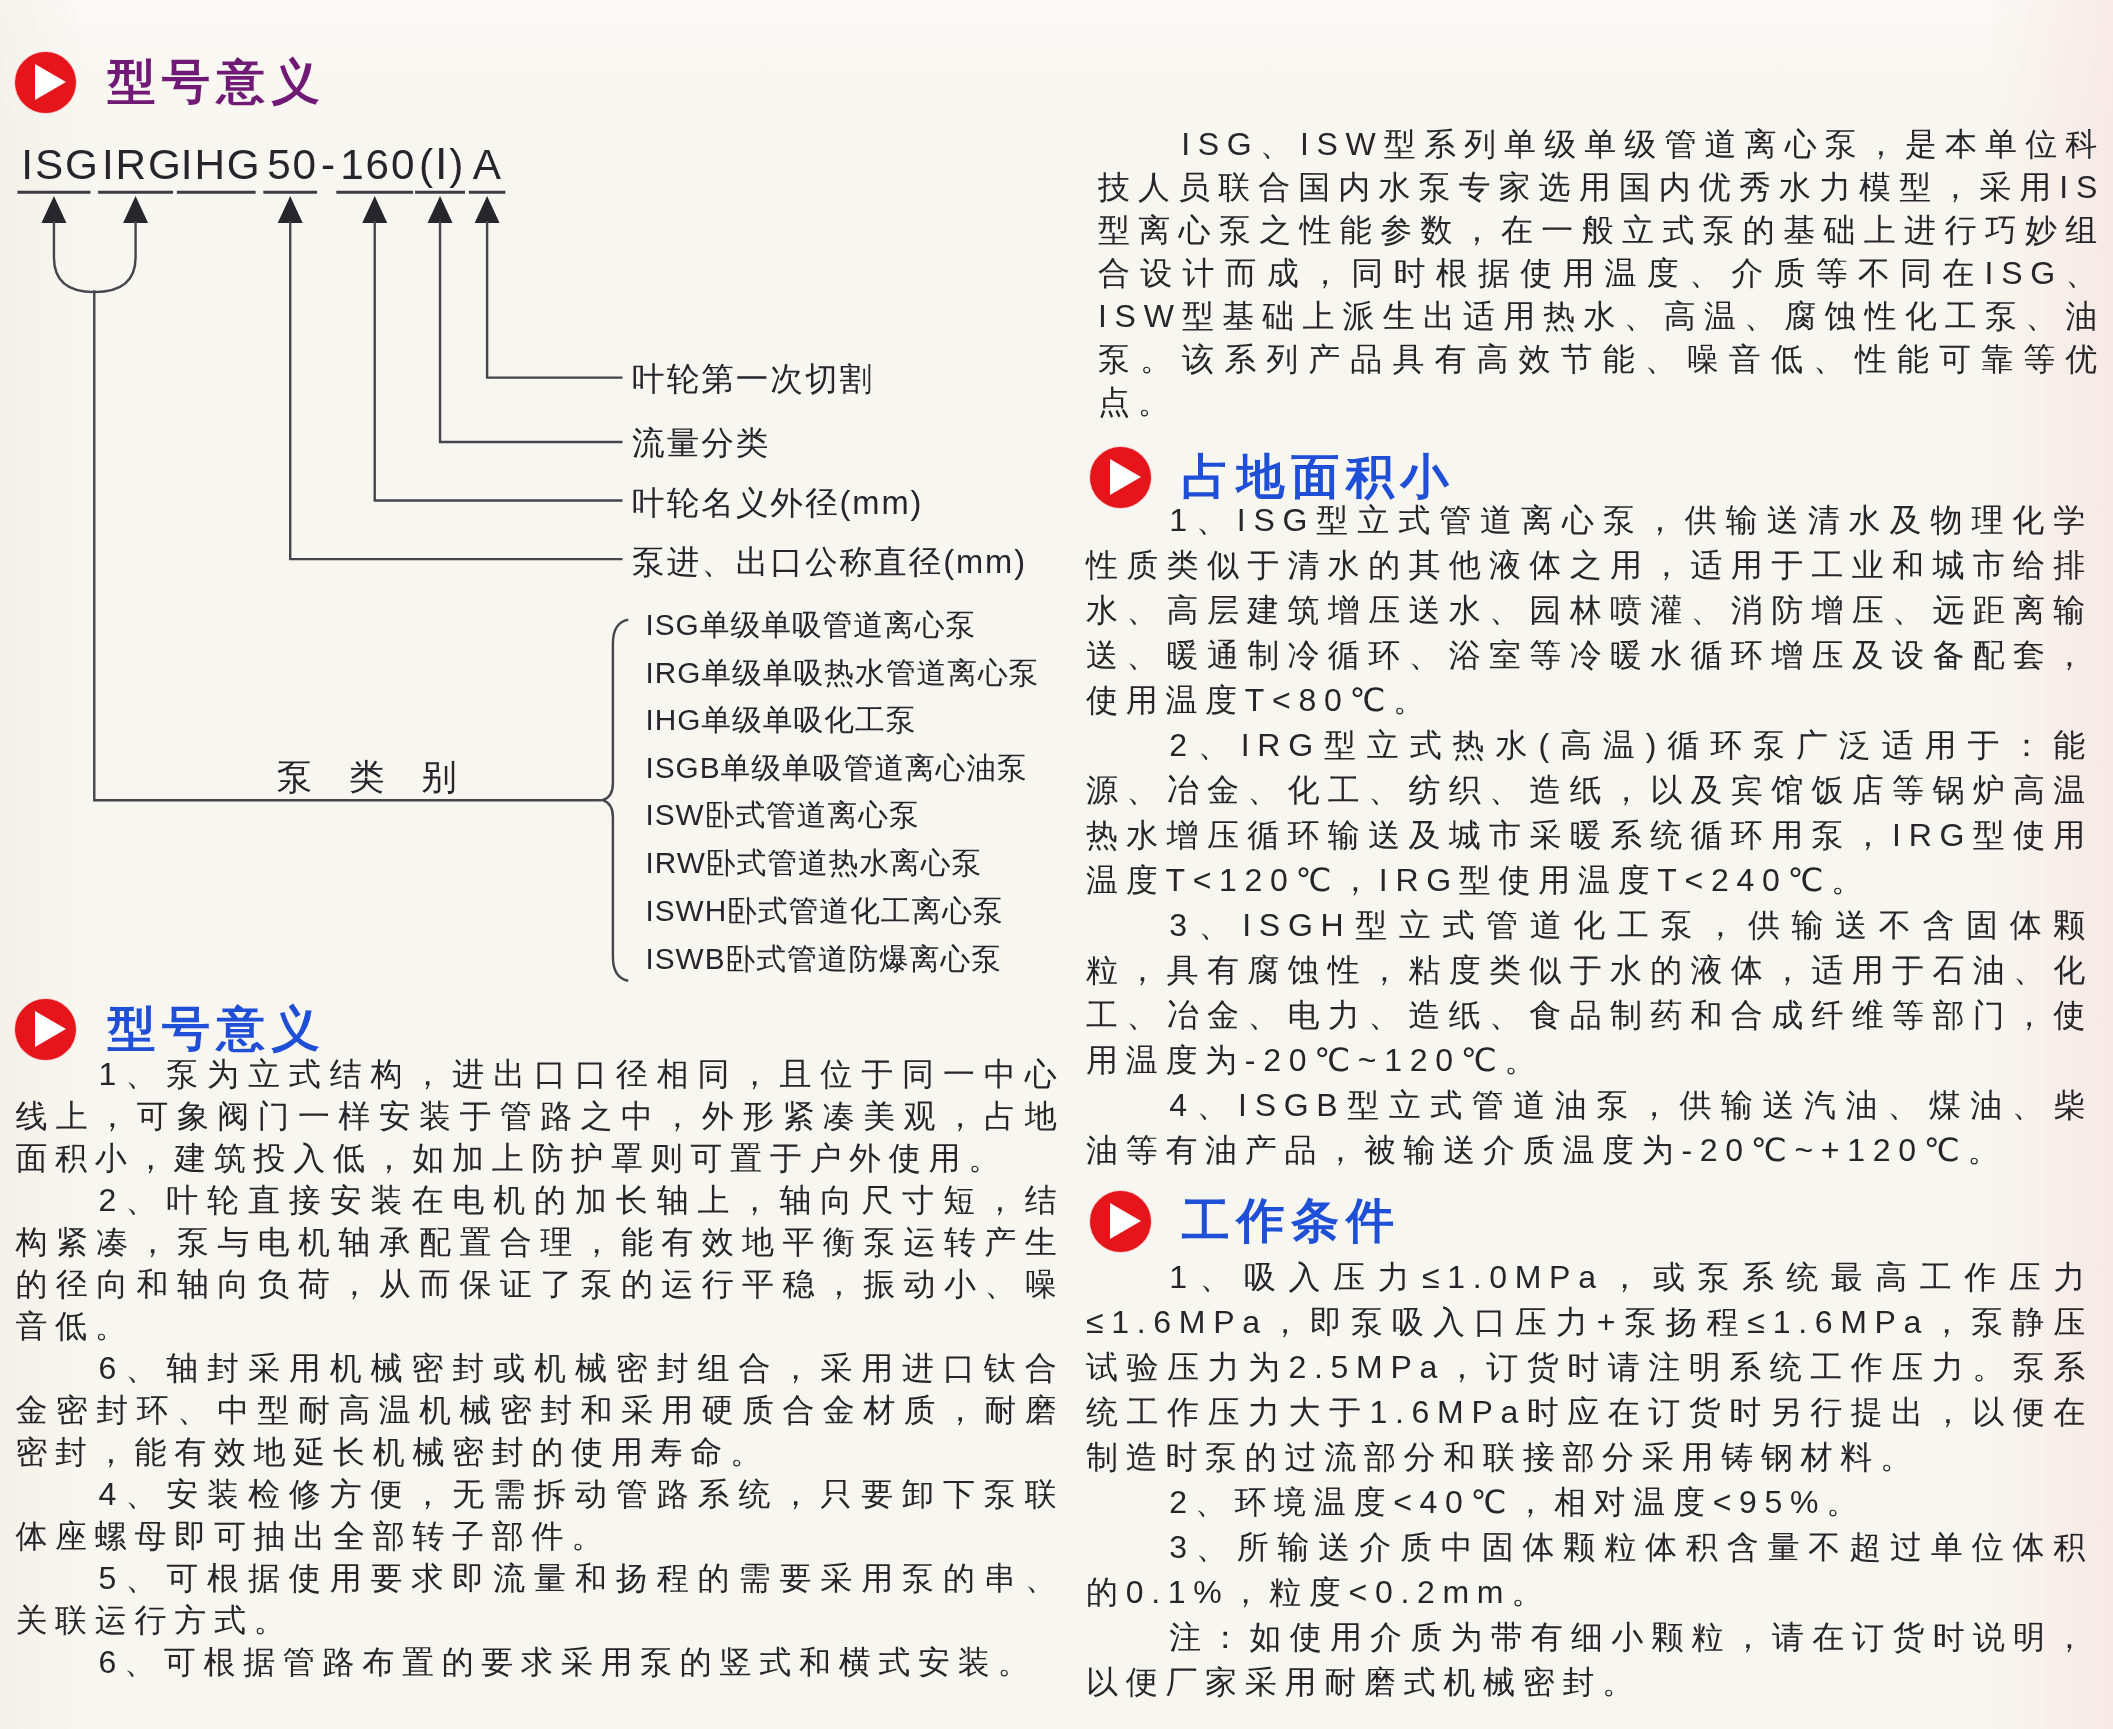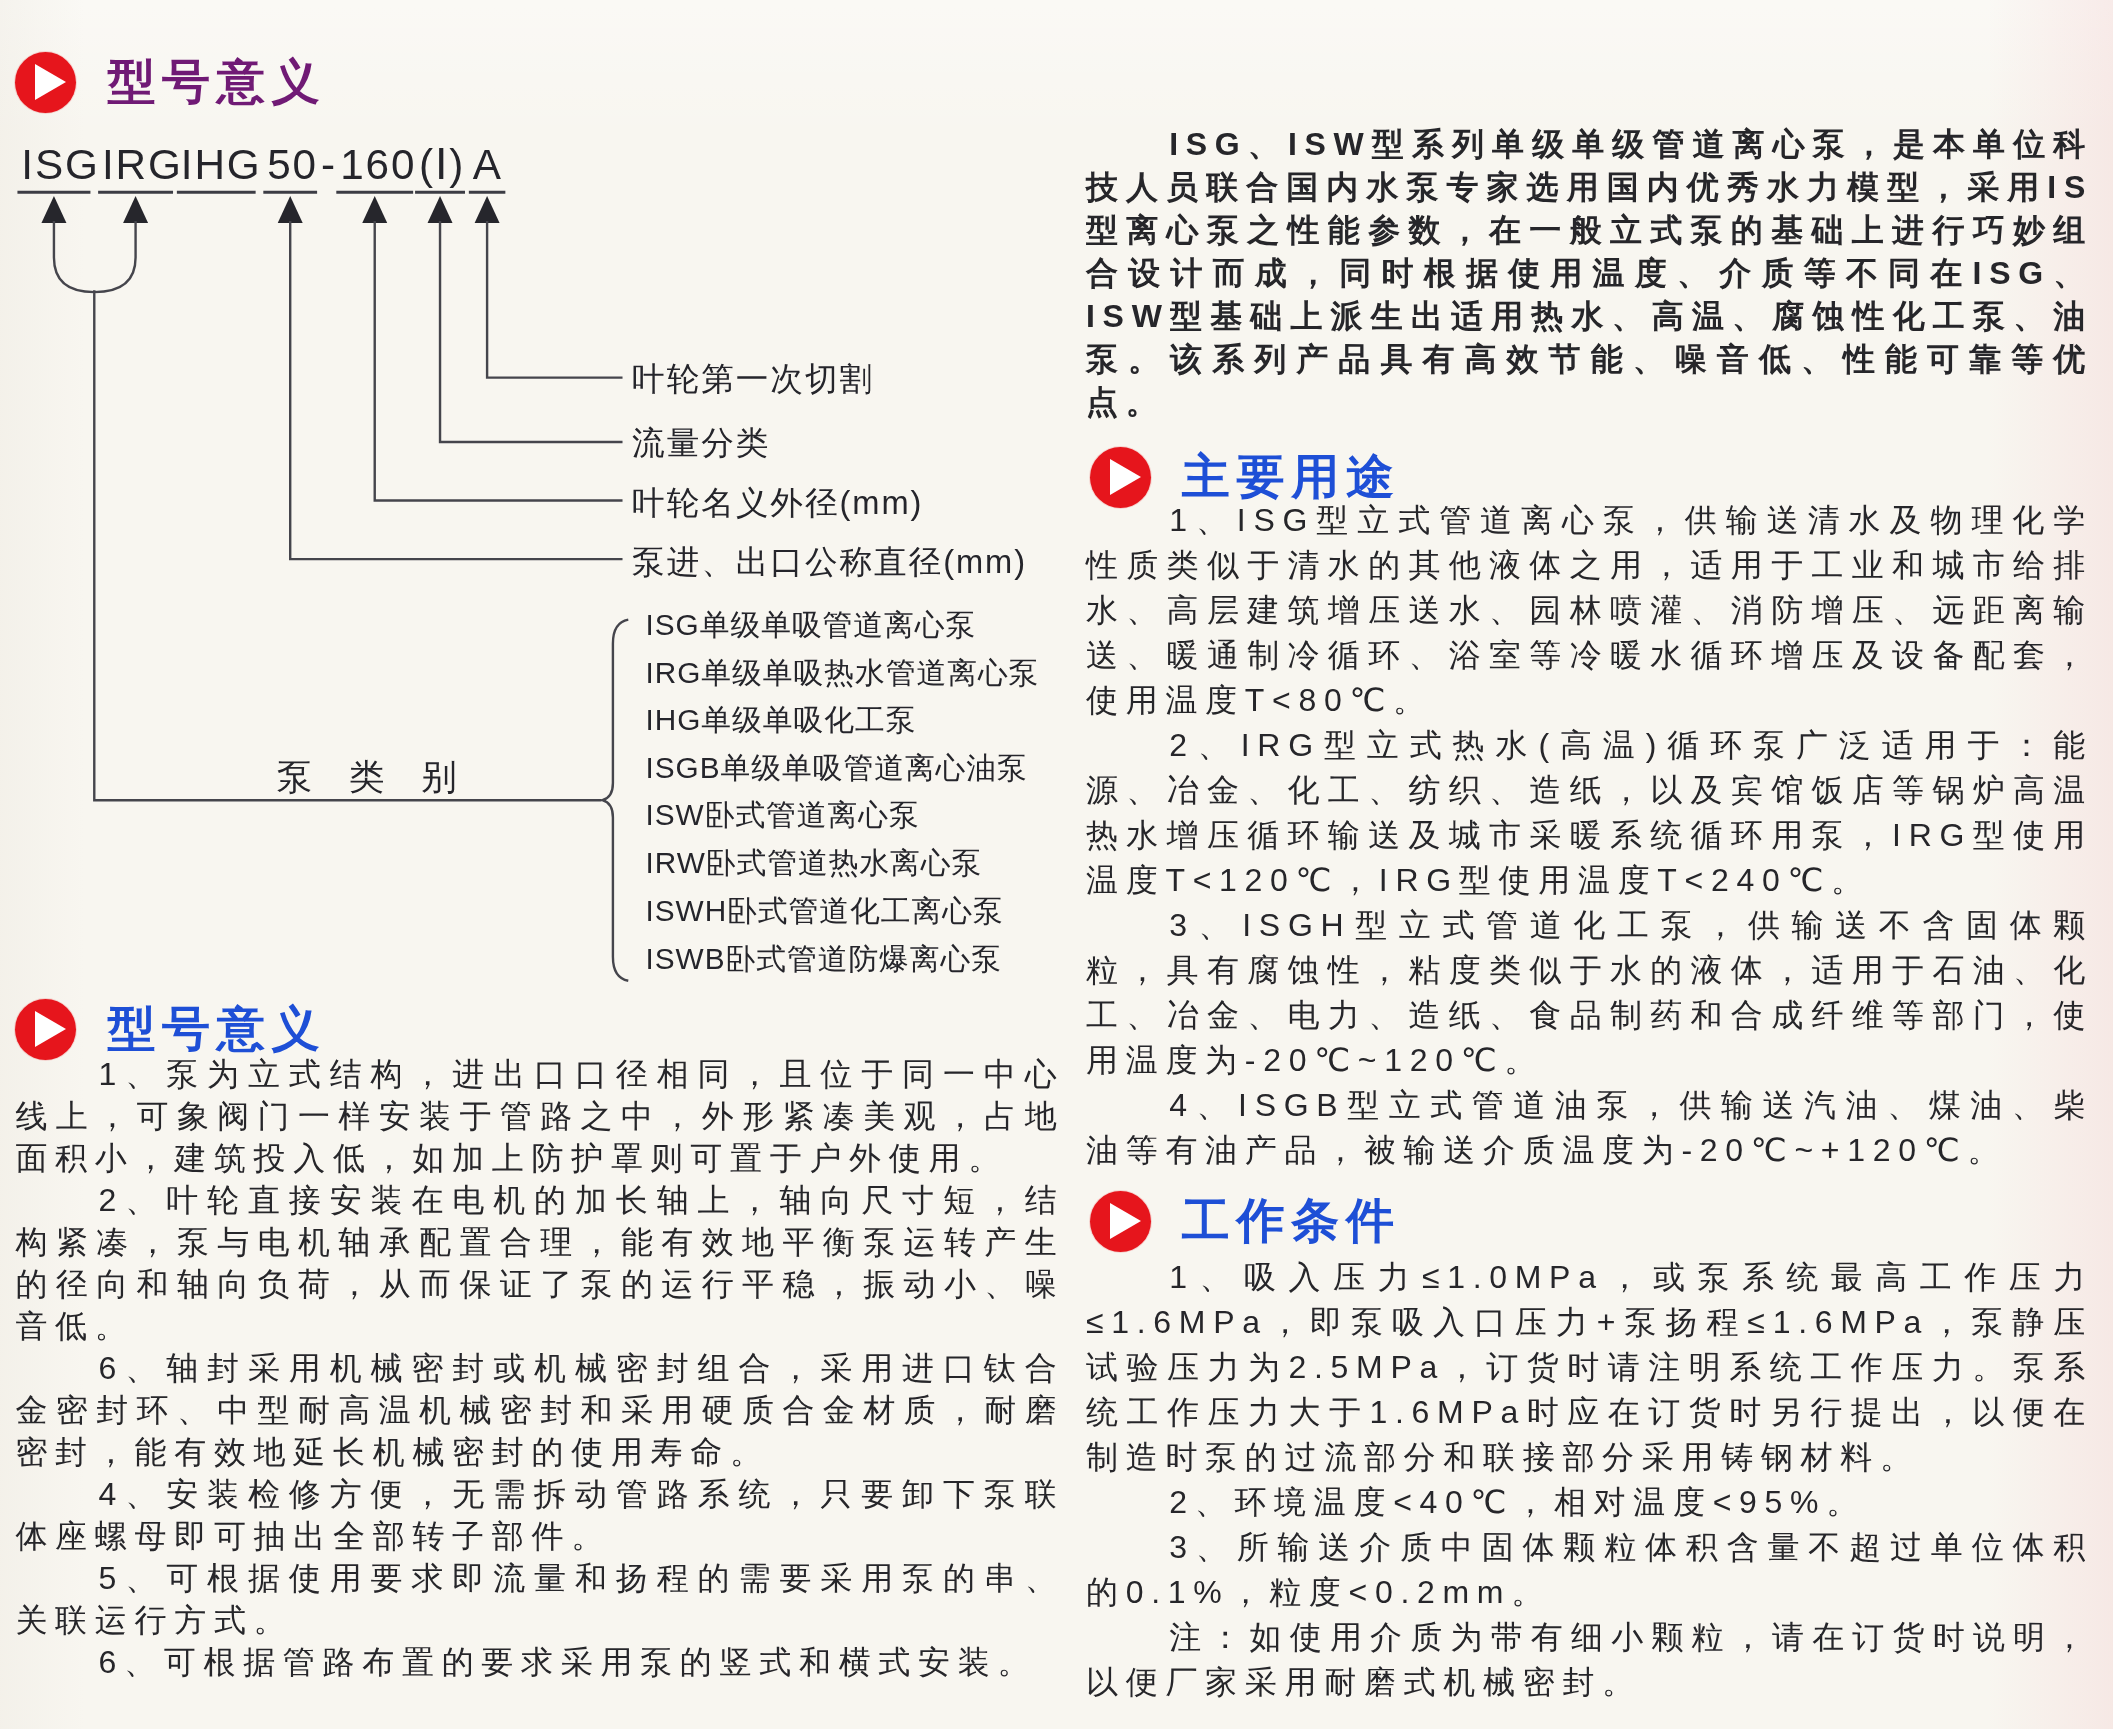--- a/index.html
+++ b/index.html
@@ -39,21 +39,21 @@
     margin:0 0 0 31px;
     font-size:48px;font-weight:bold;color:var(--blue,#1e4fd6);
     letter-spacing:6.7px;white-space:nowrap;
   }
   .body-text{position:absolute;text-align:justify;}
   .body-text p{
     margin:0;font-size:32px;line-height:42px;letter-spacing:7.7px;
     text-indent:2.6em;color:#26262a;
   }
   .features-body{left:15.4px;top:1053px;width:1049px;}
-  .overview-body{left:0;top:123px;width:1007px;font-weight:bold;}
+  .overview-body{left:12px;top:123px;width:1007px;}
   .overview-body p{line-height:43px;}
   .usage-body{left:0;top:498px;width:1007px;}
   .usage-body p{line-height:45px;}
   .cond-body{left:0;top:1255px;width:1007px;}
   .cond-body p{line-height:45px;}
 
   .diagram{position:absolute;left:0;top:125px;width:1076px;height:874px;}
   .diagram text{fill:#25252b;}
   .diagram .model-part{font-size:44px;letter-spacing:2px;}
   .diagram .callout-label{font-size:34px;letter-spacing:2px;}
@@ -150,21 +150,21 @@
 </section>
 
 <section class="col right-col">
 
   <div class="body-text overview-body">
     <p>ISG、ISW型系列单级单级管道离心泵，是本单位科技人员联合国内水泵专家选用国内优秀水力模型，采用IS型离心泵之性能参数，在一般立式泵的基础上进行巧妙组合设计而成，同时根据使用温度、介质等不同在ISG、ISW型基础上派生出适用热水、高温、腐蚀性化工泵、油泵。该系列产品具有高效节能、噪音低、性能可靠等优点。</p>
   </div>
 
   <header class="sec-head" style="left:3.8px;top:445px;">
     <span class="sec-icon" style="--accent: #e6151c;"></span>
-    <h2 class="sec-title" style="color: rgb(30, 79, 214);">主要用途</h2>
+    <h2 class="sec-title" style="color: rgb(30, 79, 214);">占地面积小</h2>
   </header>
   <div class="body-text usage-body">
     <p>1、ISG型立式管道离心泵，供输送清水及物理化学性质类似于清水的其他液体之用，适用于工业和城市给排水、高层建筑增压送水、园林喷灌、消防增压、远距离输送、暖通制冷循环、浴室等冷暖水循环增压及设备配套，使用温度T&lt;80℃。</p>
     <p>2、IRG型立式热水(高温)循环泵广泛适用于：能源、冶金、化工、纺织、造纸，以及宾馆饭店等锅炉高温热水增压循环输送及城市采暖系统循环用泵，IRG型使用温度T&lt;120℃，IRG型使用温度T&lt;240℃。</p>
     <p>3、ISGH型立式管道化工泵，供输送不含固体颗粒，具有腐蚀性，粘度类似于水的液体，适用于石油、化工、冶金、电力、造纸、食品制药和合成纤维等部门，使用温度为-20℃~120℃。</p>
     <p>4、ISGB型立式管道油泵，供输送汽油、煤油、柴油等有油产品，被输送介质温度为-20℃~+120℃。</p>
   </div>
 
   <header class="sec-head" style="left:3.8px;top:1189px;align-items:center;">
     <span class="sec-icon" style="--accent: #e6151c;"></span>

